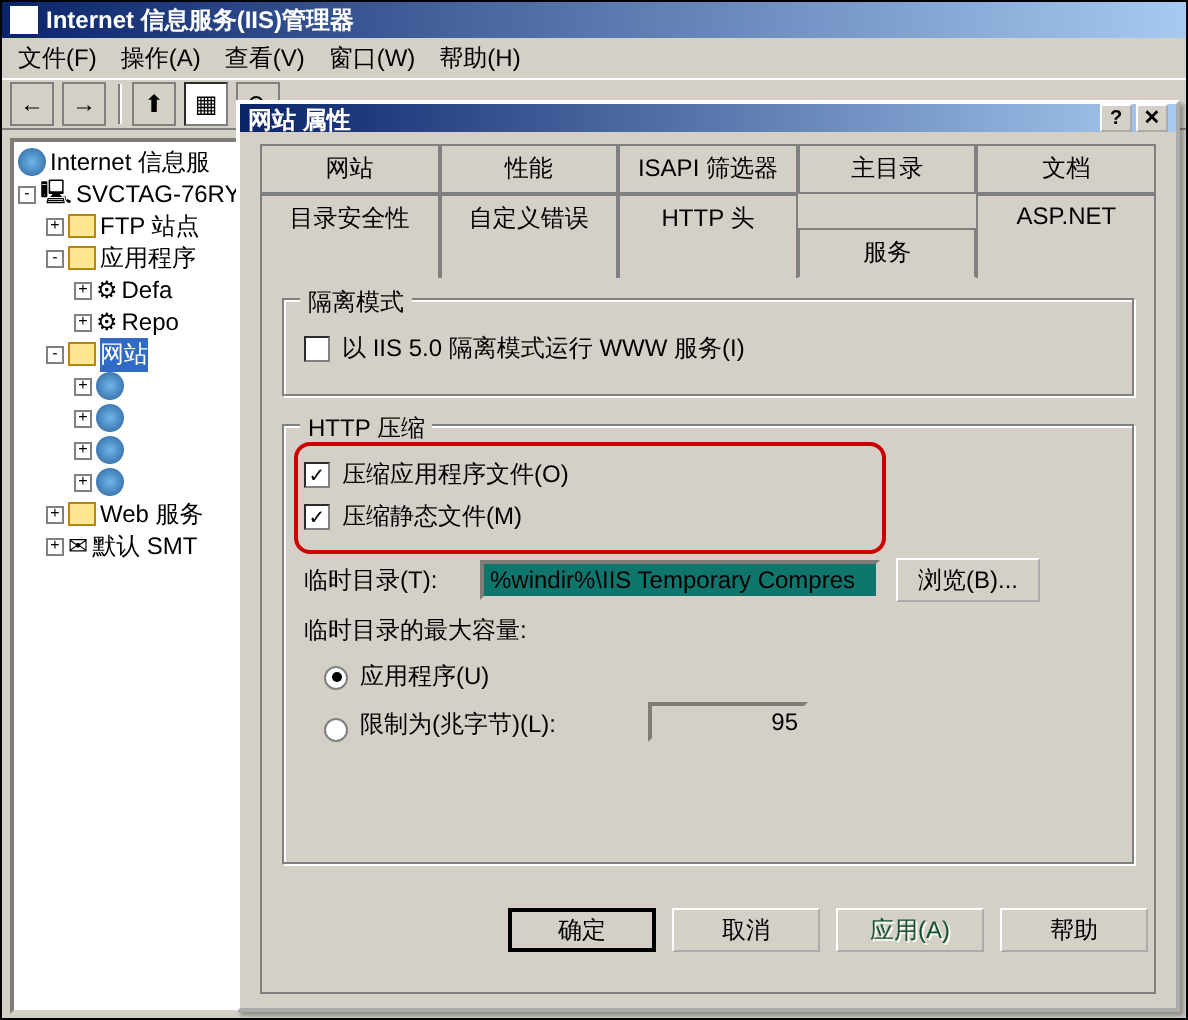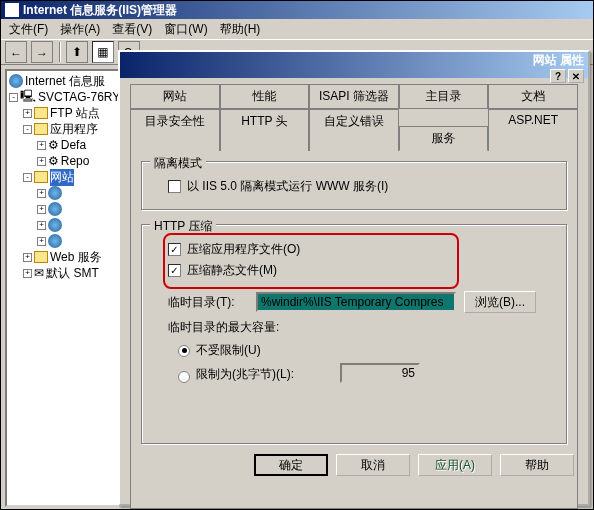--- a/index.html
+++ b/index.html
@@ -17,32 +17,32 @@
 .content { position: absolute; top: 68px; left: 4px; width: 586px; height: 438px; display: flex; }
 .tree-panel { width: 124px; height: 100%; background: #fff; border: 2px inset #d4d0c8; overflow: hidden; padding: 2px; }
 .tree-line { white-space: nowrap; height: 16px; display: flex; align-items: center; gap: 2px; }
 .tree-line.sel .lbl { background: #316ac5; color: #fff; }
 .exp { width: 9px; height: 9px; border: 1px solid #808080; display:inline-flex; align-items:center; justify-content:center; font-size:8px; line-height:8px; background:#fff; }
 .folder { width: 14px; height: 12px; background: #fce68d; border: 1px solid #b8860b; }
 .globe { width: 14px; height: 14px; background: radial-gradient(circle, #6eb8e8, #2b5f9e); border-radius: 50%; }
 
 
 .dialog { position: absolute; top: 50px; left: 118px; width: 472px; height: 456px; background: #d4d0c8; border: 2px outset #fff; box-shadow: 2px 2px 2px rgba(0,0,0,.3); }
-.dlg-title { height: 26px; background: linear-gradient(to right, #0a246a, #a6caf0); color: #fff; display: flex; align-items: flex-end; padding: 0 4px; font-weight: bold; justify-content: space-between; flex-direction: column; }
+.dlg-title { height: 14px; background: linear-gradient(to right, #0a246a, #a6caf0); color: #fff; display: flex; align-items: flex-start; padding: 0 4px; font-weight: bold; justify-content: space-between; }
 .dlg-title .btns { display:flex; gap:2px;}
 .dlg-title .tbtn { width: 16px; height: 14px; background: #d4d0c8; border: 1px outset #fff; font-size: 10px; display:flex; align-items:center; justify-content:center; font-weight:bold; color:#000;}
 
 .tabs { margin: 6px 10px 0 10px; }
 .tab-row { display: flex; }
 .tab { flex: 1; text-align: center; padding: 3px 2px; border: 1px solid #808080; border-bottom: none; background: #d4d0c8; position:relative; cursor: default; }
 .tab.back { border-bottom: 1px solid #808080; }
 .tab.active { background: #d4d0c8; border-bottom: 1px solid #d4d0c8; z-index: 2; margin-top: 17px; }
 .tab-body { border: 1px solid #808080; border-top: none; padding: 10px; height: 358px; background: #d4d0c8; position: relative; }
 
-.group { border: 1px solid #808080; box-shadow: inset 1px 1px #fff, 1px 1px #fff; padding: 12px 10px 10px 26px; margin-bottom: 14px; position: relative; }
+.group { border: 1px solid #808080; box-shadow: inset 1px 1px #fff, 1px 1px #fff; padding: 12px 10px 10px 10px; margin-bottom: 14px; position: relative; }
 .group-label { position: absolute; top: -7px; left: 8px; background: #d4d0c8; padding: 0 4px; }
 .checkbox-row { display: flex; align-items: center; gap: 6px; margin: 4px 0; }
 .chk { width: 13px; height: 13px; background: #fff; border: 1px inset #808080; display:flex; align-items:center; justify-content:center; font-size:10px; }
 .label { white-space: nowrap; }
 .field-row { display: flex; align-items: center; gap: 8px; margin: 6px 0; }
 .input { height: 20px; border: 2px inset #d4d0c8; background: #0f766e; padding: 1px 3px; overflow: hidden; white-space: nowrap; }
 .btn { height: 22px; padding: 0 10px; border: 1px outset #fff; background: #d4d0c8; display:flex; align-items:center; }
 .btn.disabled { color: #14532d; text-shadow: 1px 1px #fff; }
 .radio { width: 12px; height: 12px; border: 1px solid #808080; border-radius: 50%; background: #fff; display:flex; align-items:center; justify-content:center; }
 .radio .dot { width: 5px; height: 5px; border-radius: 50%; background: #000; }
@@ -159,22 +159,22 @@
   <div class="tabs">
     <div class="tab-row">
       <div class="tab back">网站</div>
       <div class="tab back">性能</div>
       <div class="tab back">ISAPI 筛选器</div>
       <div class="tab back">主目录</div>
       <div class="tab back">文档</div>
     </div>
     <div class="tab-row">
       <div class="tab">目录安全性</div>
+      <div class="tab">自定义错误</div>
       <div class="tab">HTTP 头</div>
-      <div class="tab">自定义错误</div>
       <div class="tab active">服务</div>
       <div class="tab">ASP.NET</div>
     </div>
     <div class="tab-body">
 
       <div class="group">
         <span class="group-label">隔离模式</span>
         <div class="checkbox-row">
           <div class="chk"></div>
           <span class="label">以 IIS 5.0 隔离模式运行 WWW 服务(I)</span>
@@ -201,21 +201,21 @@
               <span>浏览(B)...</span>
             </div>
         </div>
         <div class="field-row">
           <span class="label">临时目录的最大容量:</span>
         </div>
         <div class="checkbox-row" style="margin-left:10px;">
           <div class="radio">
               <div class="dot"></div>
             </div>
-          <span class="label">不受限制(U)</span>
+          <span class="label">应用程序(U)</span>
         </div>
         <div class="checkbox-row" style="margin-left:10px;align-items:flex-end;">
           <div class="radio"></div>
           <span class="label">限制为(兆字节)(L):</span>
           <div class="input" style="width:80px;margin-left:40px;background:#d4d0c8;text-align:right;">95</div>
         </div>
       </div>
 
     </div>
   </div>

